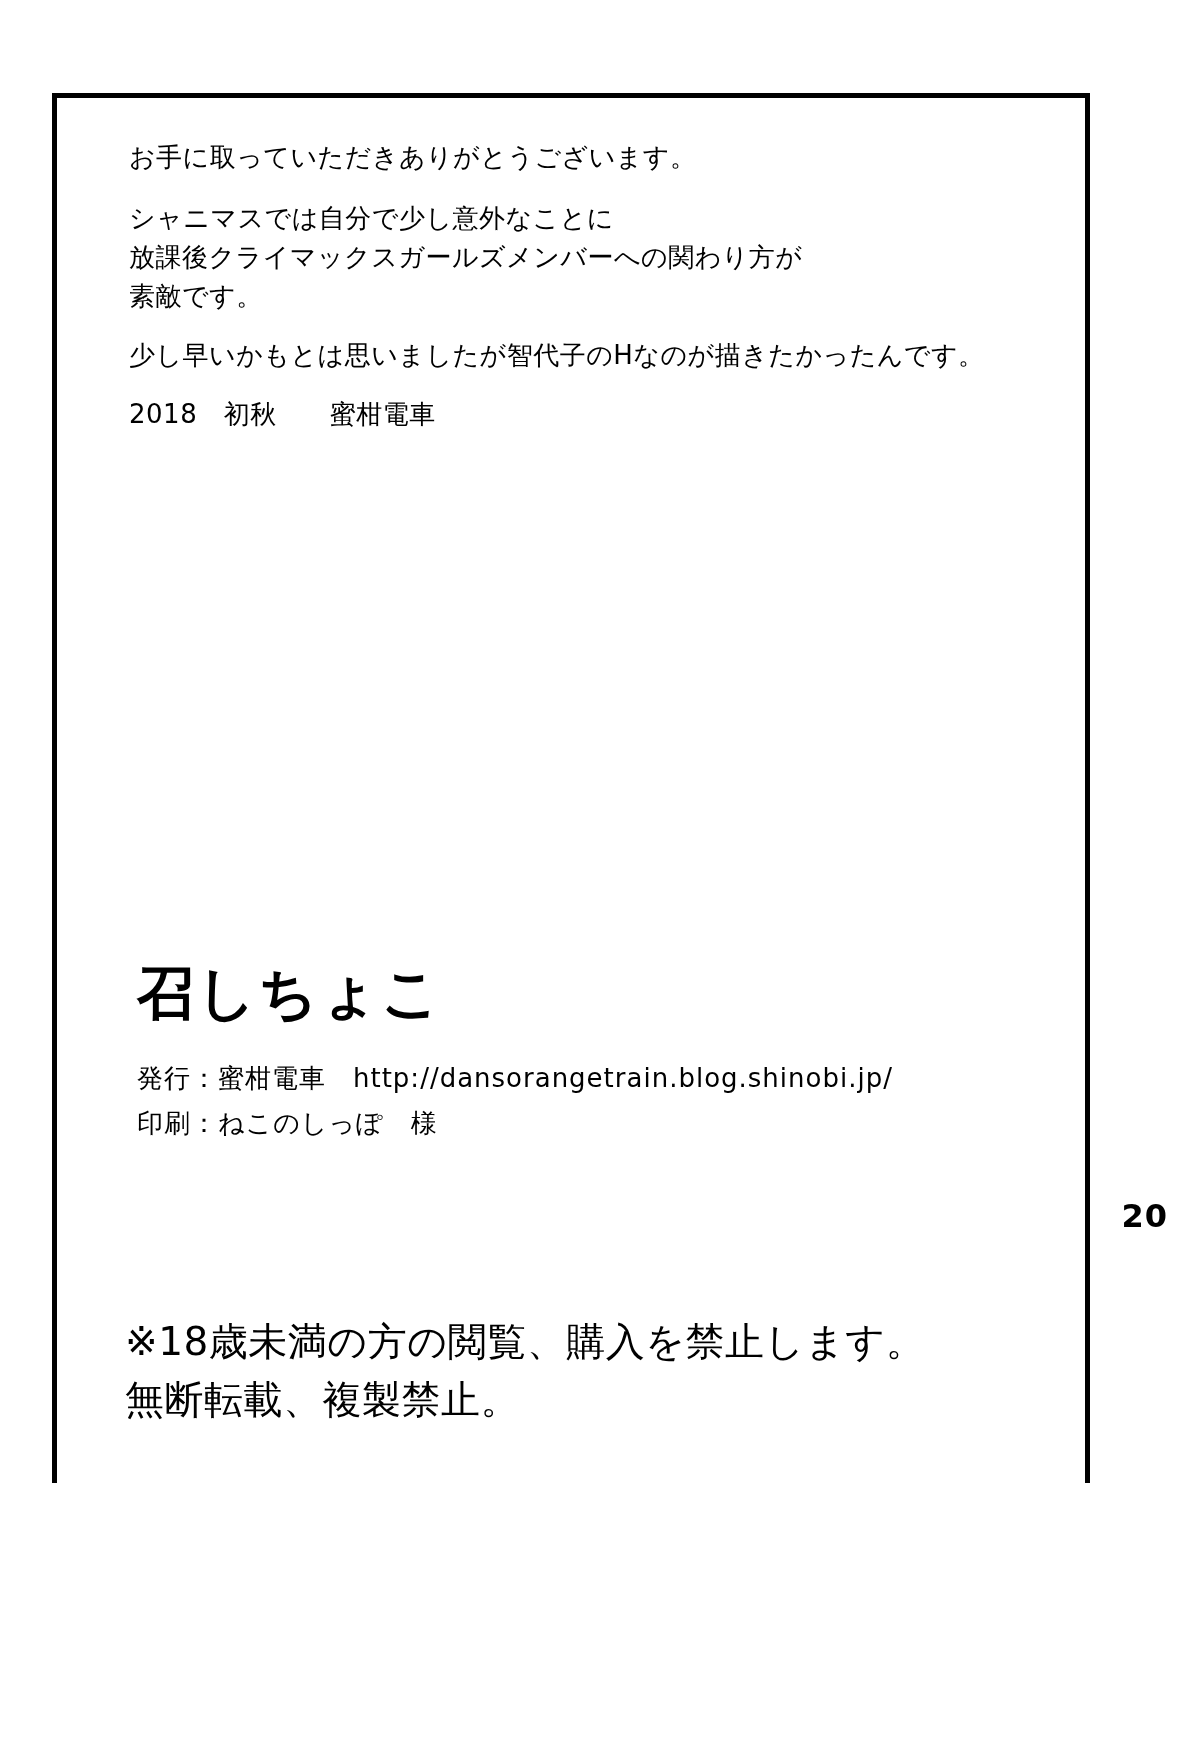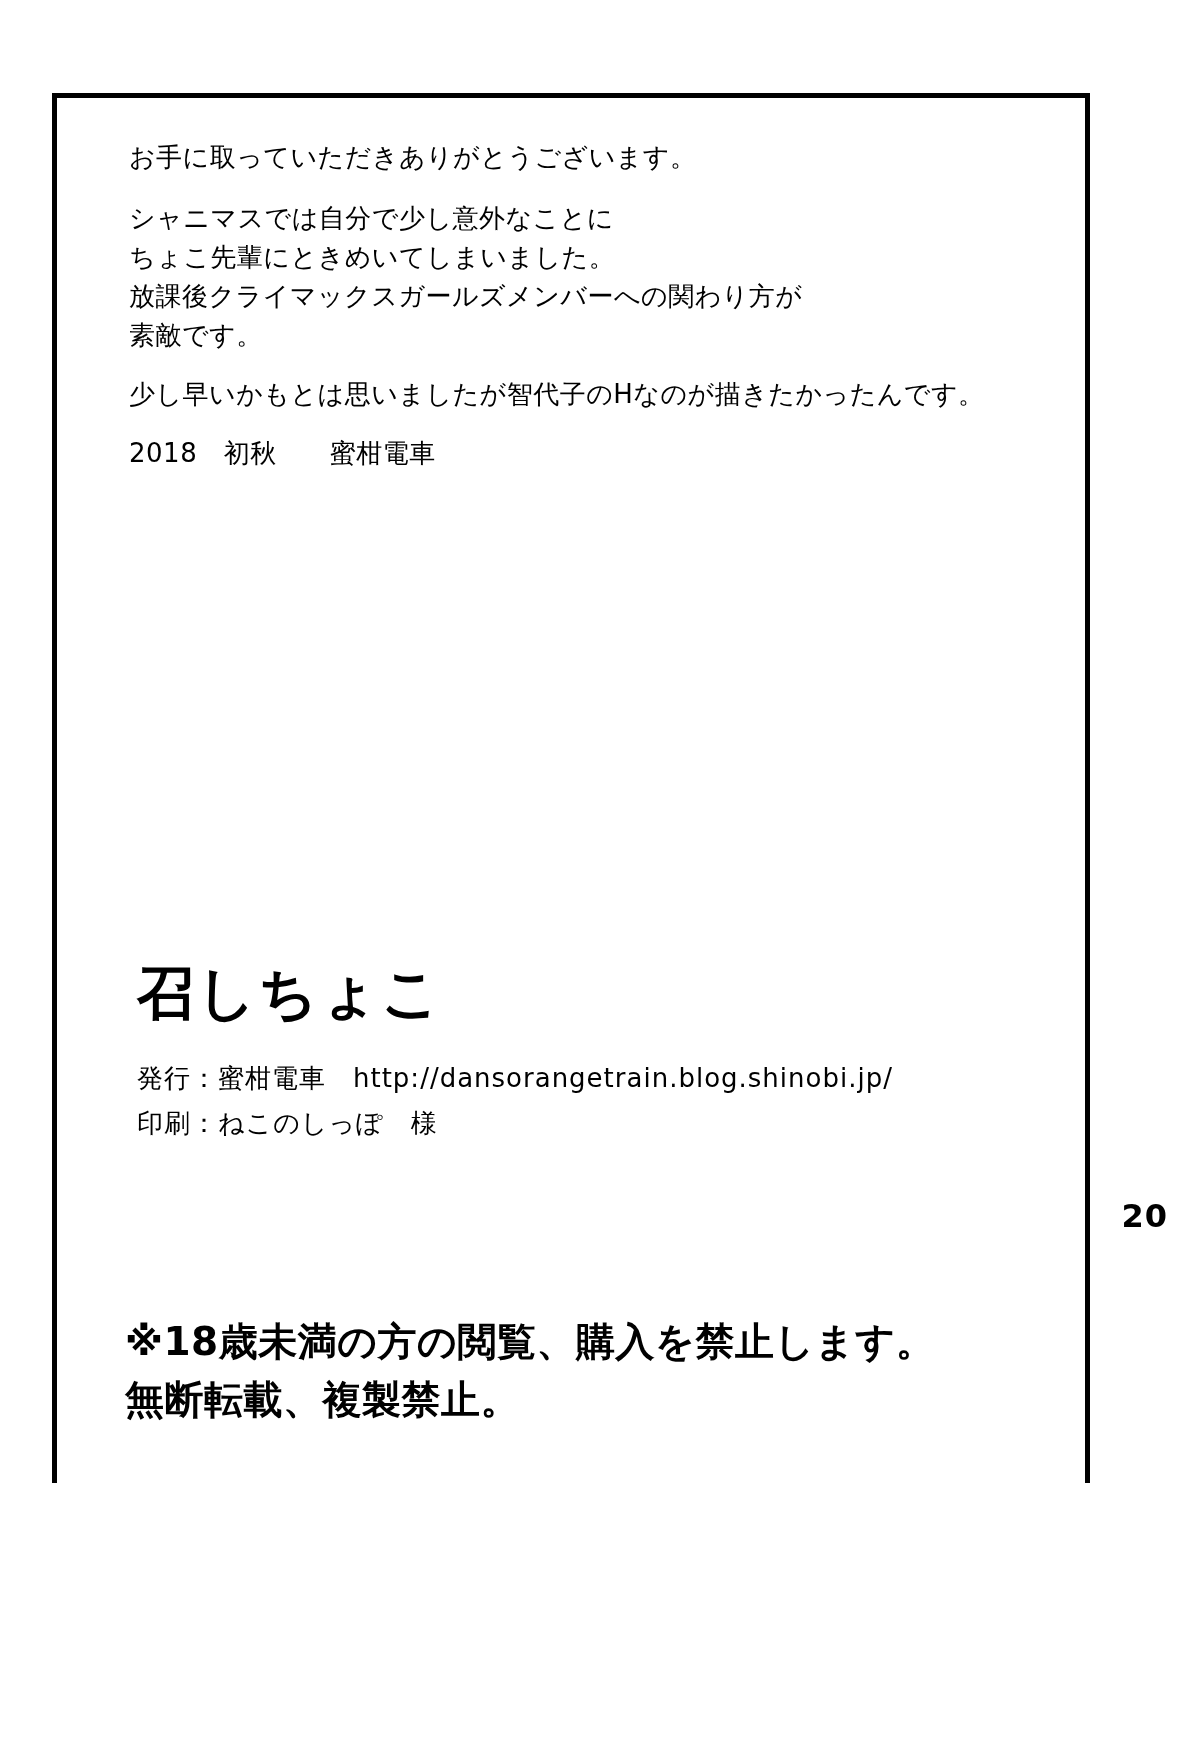--- a/index.html
+++ b/index.html
@@ -64,21 +64,21 @@
     white-space: pre;
   }
   .notice {
     position: absolute;
     left: 68px;
     top: 1215px;
     width: 940px;
   }
   .notice-line {
     font-size: 39px;
-    font-weight: bold;
+    font-weight: normal;
     line-height: 58px;
     letter-spacing: 0.5px;
     white-space: pre;
   }
   .page-number {
     position: absolute;
     right: 32px;
     bottom: 248px;
     font-size: 32px;
     font-weight: bold;
@@ -89,21 +89,20 @@
 <body>
 
 <div class="page">
 
   <div class="frame">
 
     <div class="afterword">
       <div class="aw-line">お手に取っていただきありがとうございます。</div>
       <div class="aw-gap"></div>
       <div class="aw-line">シャニマスでは自分で少し意外なことに</div>
-      <div class="aw-line">ちょこ先輩にときめいてしまいました。</div>
       <div class="aw-line">放課後クライマックスガールズメンバーへの関わり方が</div>
       <div class="aw-line">素敵です。</div>
       <div class="aw-gap-sm"></div>
       <div class="aw-line">少し早いかもとは思いましたが智代子のHなのが描きたかったんです。</div>
       <div class="aw-gap-sm"></div>
       <div class="aw-line">2018　初秋　　蜜柑電車</div>
     </div>
 
     <div class="colophon">
       <div class="colophon-title">召しちょこ</div>

